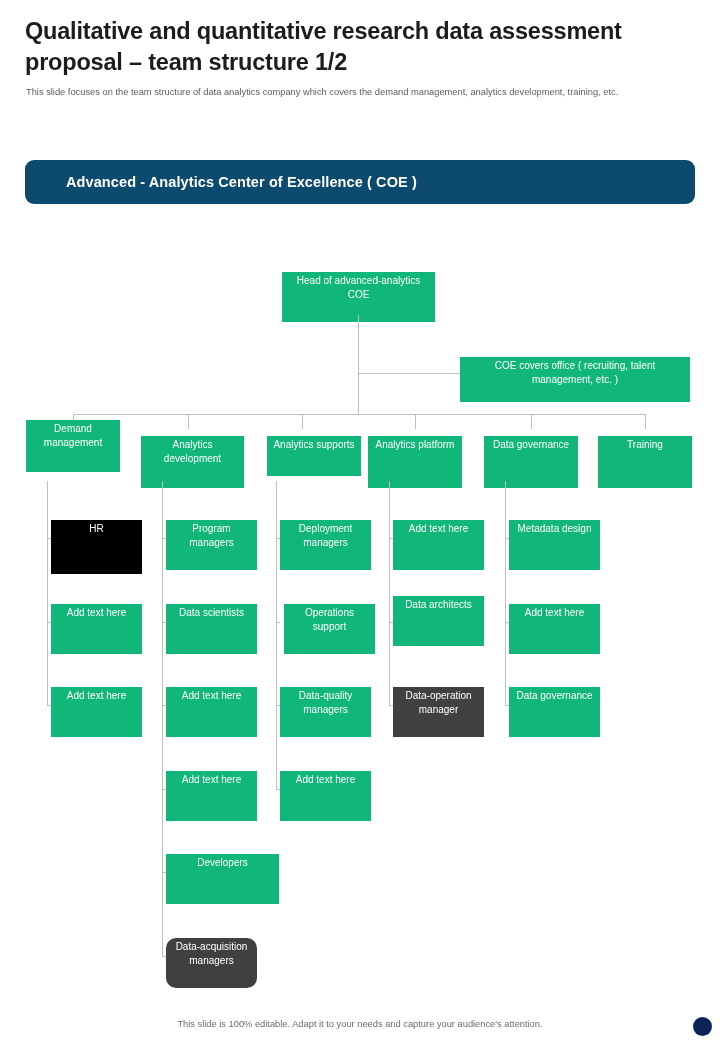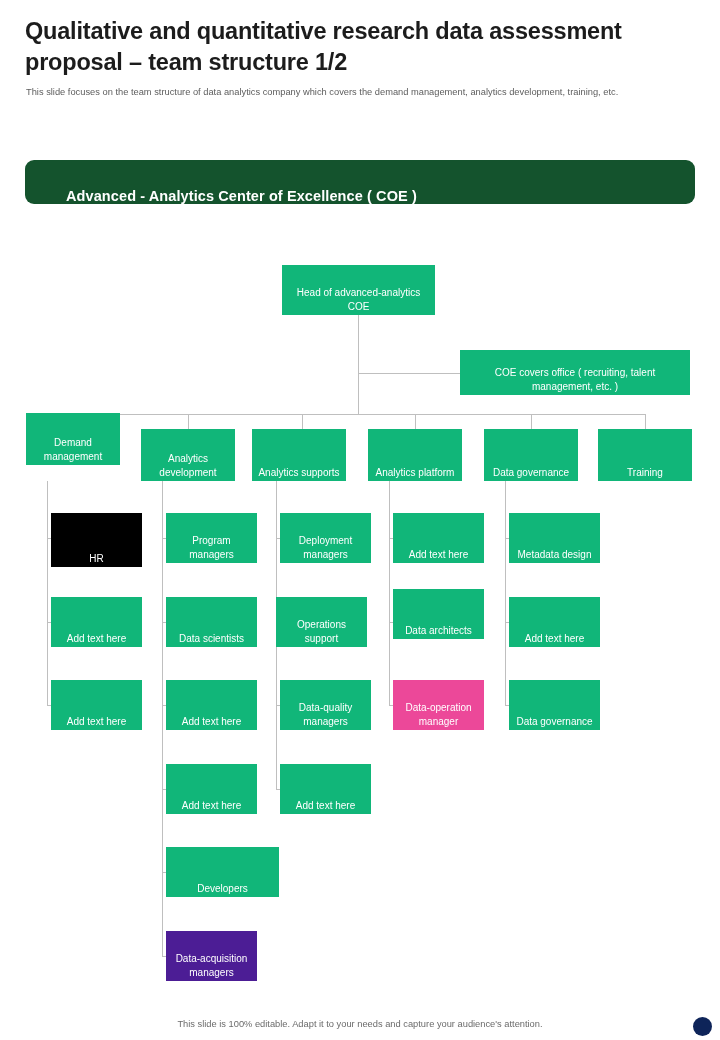--- a/index.html
+++ b/index.html
@@ -42,47 +42,48 @@
     color: #5d5d5d;
   }
 
   
   #banner {
     position: absolute;
     left: 25px;
     top: 160px;
     width: 670px;
     height: 44px;
-    background: #14532d;
+    background: #0c4a6e;
     border-radius: 9px;
     box-sizing: border-box;
     display: flex;
-    align-items: flex-end;
+    align-items: center;
   }
   #banner-text {
     color: #ffffff;
     font-size: 14.5px;
     font-weight: bold;
     padding-left: 41px;
     letter-spacing: 0.1px;
   }
 
   
   .node {
     position: absolute;
     background: #11b679;
     color: #ffffff;
     display: flex;
-    align-items: flex-end;
+    align-items: flex-start;
     justify-content: center;
     text-align: center;
     box-sizing: border-box;
     font-size: 10px;
     line-height: 1.35;
     padding: 2px 4px;
+    margin-top: 7px;
   }
   .node.root      { font-size: 10px; }
   .node.support   { font-size: 10px; }
   .node.dept      { font-size: 10px; }
   .node.leaf      { font-size: 10px; }
 
   .line {
     position: absolute;
     background: #bfbfbf;
   }
@@ -142,21 +143,21 @@
       </div>
       <div class="line h" style="left: 47px; top: 622px; width: 4px; background: rgb(191, 191, 191);"></div>
       <div class="node leaf" style="left: 51px; top: 597px; width: 91px; height: 50px; background: rgb(17, 182, 121);">
         <span>Add text here</span>
       </div>
       <div class="line h" style="left: 47px; top: 705px; width: 4px; background: rgb(191, 191, 191);"></div>
       <div class="node leaf" style="left: 51px; top: 680px; width: 91px; height: 50px; background: rgb(17, 182, 121);">
         <span>Add text here</span>
       </div>
       <div class="line v" style="left: 188px; top: 414px; height: 15px; background: rgb(191, 191, 191);"></div>
-      <div class="node dept" style="left: 141px; top: 429px; width: 94px; height: 52px; background: rgb(17, 182, 121);">
+      <div class="node dept" style="left: 141px; top: 429px; width: 103px; height: 52px; background: rgb(17, 182, 121);">
         <span>Analytics development</span>
       </div>
       <div class="line v" style="left: 162px; top: 481px; height: 475px; background: rgb(191, 191, 191);"></div>
       <div class="line h" style="left: 162px; top: 538px; width: 4px; background: rgb(191, 191, 191);"></div>
       <div class="node leaf" style="left: 166px; top: 513px; width: 91px; height: 50px; background: rgb(17, 182, 121);">
         <span>Program managers</span>
       </div>
       <div class="line h" style="left: 162px; top: 622px; width: 4px; background: rgb(191, 191, 191);"></div>
       <div class="node leaf" style="left: 166px; top: 597px; width: 91px; height: 50px; background: rgb(17, 182, 121);">
         <span>Data scientists</span>
@@ -167,34 +168,34 @@
       </div>
       <div class="line h" style="left: 162px; top: 789px; width: 4px; background: rgb(191, 191, 191);"></div>
       <div class="node leaf" style="left: 166px; top: 764px; width: 91px; height: 50px; background: rgb(17, 182, 121);">
         <span>Add text here</span>
       </div>
       <div class="line h" style="left: 162px; top: 872px; width: 4px; background: rgb(191, 191, 191);"></div>
       <div class="node leaf" style="left: 166px; top: 847px; width: 113px; height: 50px; background: rgb(17, 182, 121);">
         <span>Developers</span>
       </div>
       <div class="line h" style="left: 162px; top: 956px; width: 4px; background: rgb(191, 191, 191);"></div>
-      <div class="node leaf" style="left: 166px; top: 931px; width: 91px; height: 50px; background: #4c1d95;">
+      <div class="node leaf" style="left: 166px; top: 931px; width: 91px; height: 50px; background: #404040; border-radius: 10px;">
         <span>Data-acquisition managers</span>
       </div>
       <div class="line v" style="left: 302px; top: 414px; height: 15px; background: rgb(191, 191, 191);"></div>
-      <div class="node dept" style="left: 252px; top: 429px; width: 94px; height: 52px; background: rgb(17, 182, 121);">
+      <div class="node dept" style="left: 267px; top: 429px; width: 94px; height: 40px; background: rgb(17, 182, 121);">
         <span>Analytics supports</span>
       </div>
       <div class="line v" style="left: 276px; top: 481px; height: 308px; background: rgb(191, 191, 191);"></div>
       <div class="line h" style="left: 276px; top: 538px; width: 4px; background: rgb(191, 191, 191);"></div>
       <div class="node leaf" style="left: 280px; top: 513px; width: 91px; height: 50px; background: rgb(17, 182, 121);">
         <span>Deployment managers</span>
       </div>
       <div class="line h" style="left: 276px; top: 622px; width: 4px; background: rgb(191, 191, 191);"></div>
-      <div class="node leaf" style="left: 276px; top: 597px; width: 91px; height: 50px; background: rgb(17, 182, 121);">
+      <div class="node leaf" style="left: 284px; top: 597px; width: 91px; height: 50px; background: rgb(17, 182, 121);">
         <span>Operations support</span>
       </div>
       <div class="line h" style="left: 276px; top: 705px; width: 4px; background: rgb(191, 191, 191);"></div>
       <div class="node leaf" style="left: 280px; top: 680px; width: 91px; height: 50px; background: rgb(17, 182, 121);">
         <span>Data-quality managers</span>
       </div>
       <div class="line h" style="left: 276px; top: 789px; width: 4px; background: rgb(191, 191, 191);"></div>
       <div class="node leaf" style="left: 280px; top: 764px; width: 91px; height: 50px; background: rgb(17, 182, 121);">
         <span>Add text here</span>
       </div>
@@ -205,21 +206,21 @@
       <div class="line v" style="left: 389px; top: 481px; height: 224px; background: rgb(191, 191, 191);"></div>
       <div class="line h" style="left: 389px; top: 538px; width: 4px; background: rgb(191, 191, 191);"></div>
       <div class="node leaf" style="left: 393px; top: 513px; width: 91px; height: 50px; background: rgb(17, 182, 121);">
         <span>Add text here</span>
       </div>
       <div class="line h" style="left: 389px; top: 622px; width: 4px; background: rgb(191, 191, 191);"></div>
       <div class="node leaf" style="left: 393px; top: 589px; width: 91px; height: 50px; background: rgb(17, 182, 121);">
         <span>Data architects</span>
       </div>
       <div class="line h" style="left: 389px; top: 705px; width: 4px; background: rgb(191, 191, 191);"></div>
-      <div class="node leaf" style="left: 393px; top: 680px; width: 91px; height: 50px; background: #ec4899;">
+      <div class="node leaf" style="left: 393px; top: 680px; width: 91px; height: 50px; background: #404040;">
         <span>Data-operation manager</span>
       </div>
       <div class="line v" style="left: 531px; top: 414px; height: 15px; background: rgb(191, 191, 191);"></div>
       <div class="node dept" style="left: 484px; top: 429px; width: 94px; height: 52px; background: rgb(17, 182, 121);">
         <span>Data governance</span>
       </div>
       <div class="line v" style="left: 505px; top: 481px; height: 224px; background: rgb(191, 191, 191);"></div>
       <div class="line h" style="left: 505px; top: 538px; width: 4px; background: rgb(191, 191, 191);"></div>
       <div class="node leaf" style="left: 509px; top: 513px; width: 91px; height: 50px; background: rgb(17, 182, 121);">
         <span>Metadata design</span>

